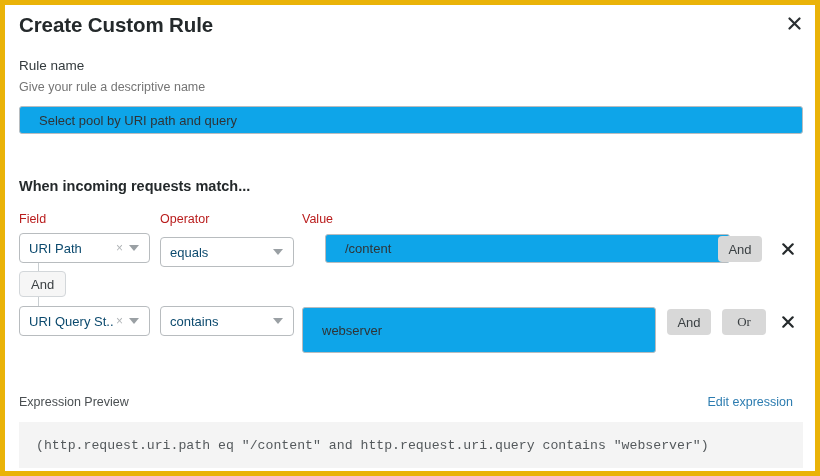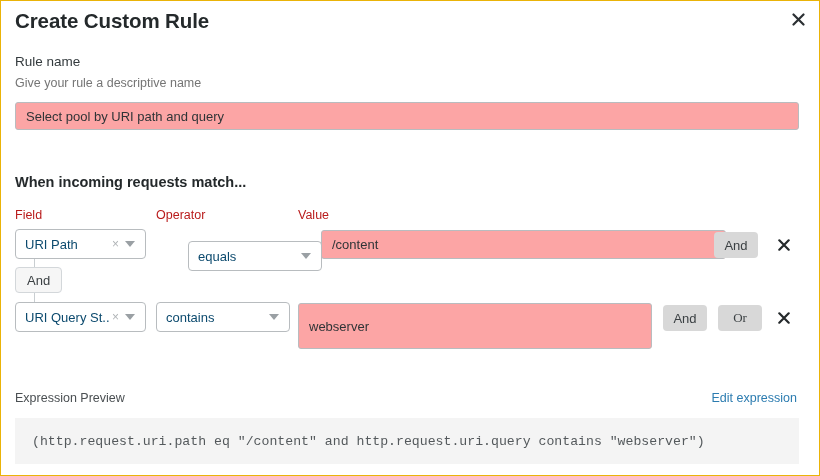--- a/index.html
+++ b/index.html
@@ -13,21 +13,21 @@
     font-family: "Liberation Sans", sans-serif;
     color: #2f3437;
     -webkit-font-smoothing: antialiased;
     overflow: hidden;
   }
   .dialog {
     position: relative;
     width: 820px;
     height: 476px;
     box-sizing: border-box;
-    border: 1px solid #eab308;
+    border: 5px solid #eab308;
     background: #ffffff;
   }
   .dialog-title {
     position: absolute;
     left: 14px;
     top: 8px;
     font-size: 20.5px;
     font-weight: bold;
     letter-spacing: -0.1px;
     color: #24292b;
@@ -70,25 +70,25 @@
     top: 207px;
     font-size: 12.5px;
     color: #b91c1c;
     text-align: center;
   }
   .text-input {
     position: absolute;
     box-sizing: border-box;
     border: 1px solid #b8bcbf;
     border-radius: 3px;
-    background: #fca5a5;
+    background: #0ea5e9;
     font-family: "Liberation Sans", sans-serif;
     font-size: 13px;
     color: #2f3437;
-    padding: 0 10px;
+    padding: 0 19px;
     outline: none;
   }
   .select-box {
     position: absolute;
     box-sizing: border-box;
     border: 1px solid #b8bcbf;
     border-radius: 4px;
     background: #ffffff;
     height: 30px;
     display: flex;
@@ -231,21 +231,21 @@
   <div class="connector-chip" style="left:14px; top:266px;">
     <span>And</span>
   </div>
 
   <div class="select-box" style="left:14px; top:228px; width:131px;">
     <span class="select-value">URI Path</span>
     <span class="select-clear">×</span>
     <span class="caret"></span>
   </div>
 
-  <div class="select-box" style="left:155px; top:240px; width:134px;margin-left:32px;">
+  <div class="select-box" style="left:155px; top:232px; width:134px;">
     <span class="select-value">equals</span>
     <span class="caret"></span>
   </div>
 
   <input class="text-input" style="left: 297px; top: 229px; width: 405px; height: 29px; margin-left: 23px;" value="/content">
 
   <button class="chip-btn" style="left:713px; top:231px; width:44px;">
     <span>And</span>
   </button>
 

